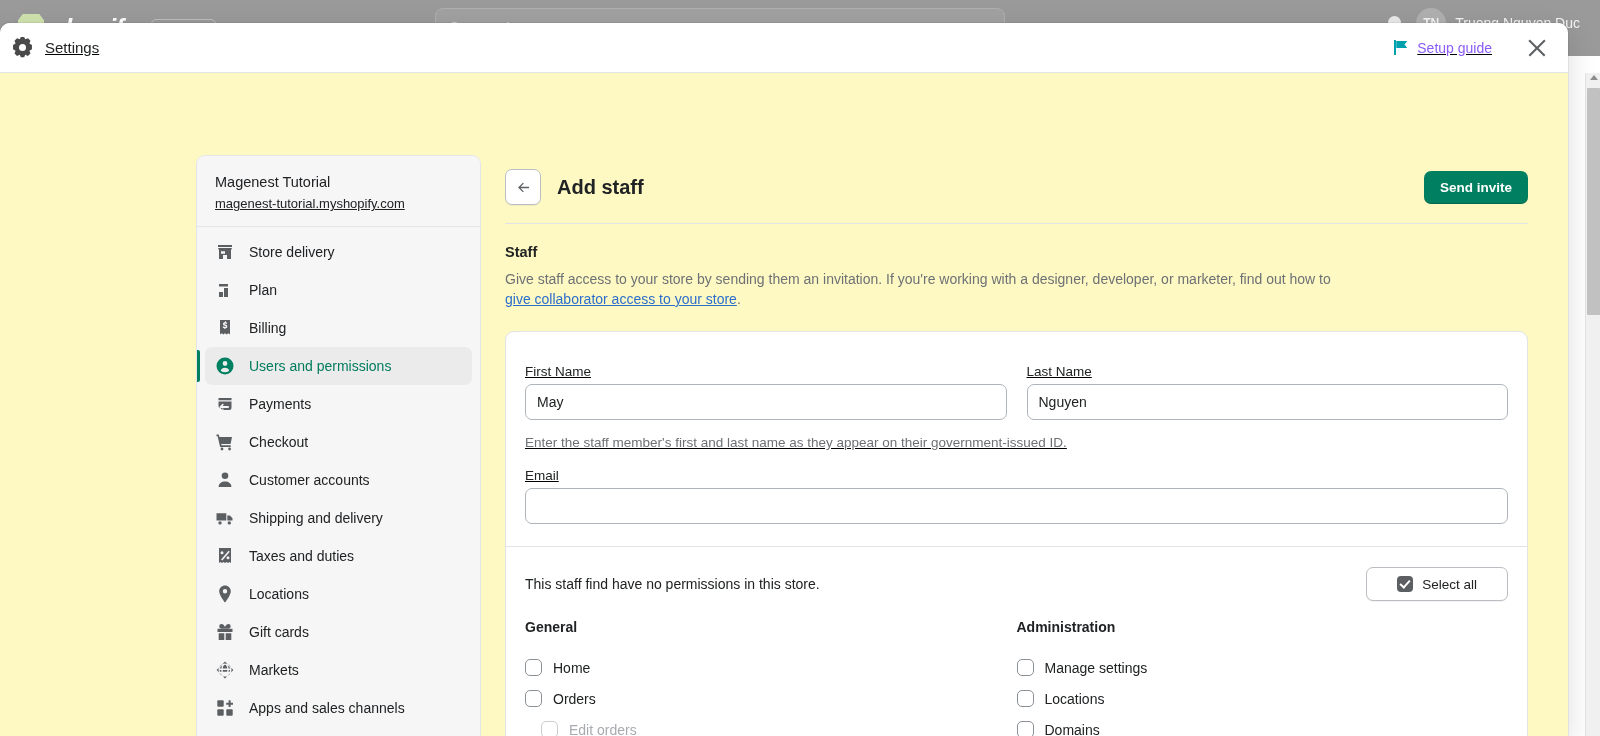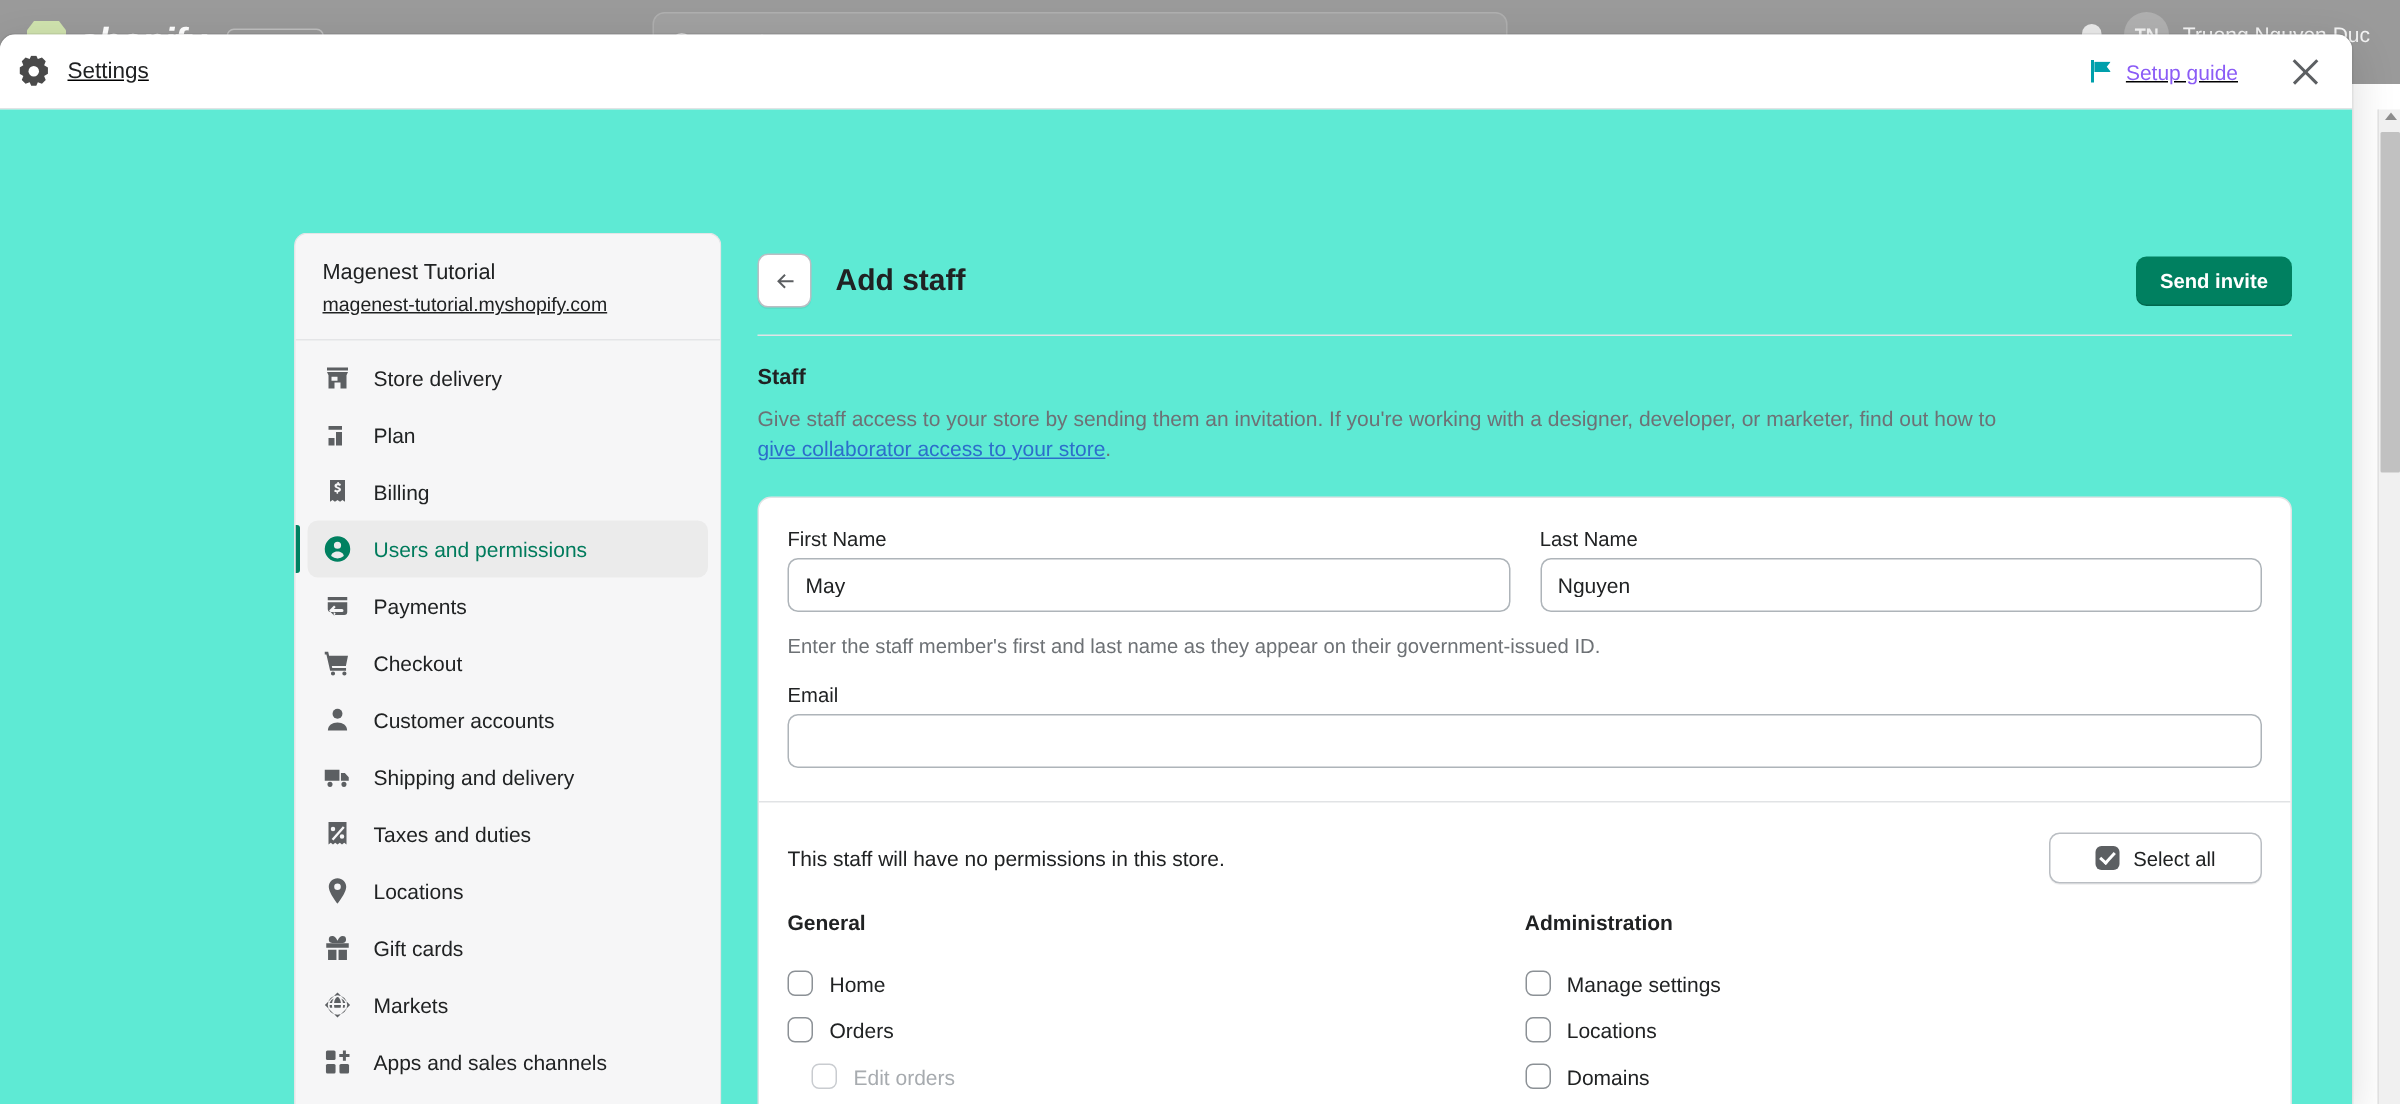--- a/index.html
+++ b/index.html
@@ -141,21 +141,21 @@
   .close-x::before, .close-x::after {
     content: ""; position: absolute; left: 2px; top: 12px;
     width: 22px; height: 1.7px; background: #5c5f62;
   }
   .close-x::before { transform: rotate(45deg); }
   .close-x::after  { transform: rotate(-45deg); }
 
   .modal-body {
     position: relative;
     height: 663px;
-    background: #5eead4;
+    background: #fef9c3;
   }
 
   
   .settings-nav {
     position: absolute; left: 196px; top: 82px;
     width: 285px;
     background: #f6f6f7;
     border-radius: 9px 9px 0 0;
     border: 1px solid #e4e5e7;
     border-bottom: none;
@@ -230,21 +230,21 @@
   }
   .staff-desc a { color: #2c6ecb; text-decoration: underline; cursor: pointer; margin-top: 21px; }
 
   .card {
     background: #ffffff;
     border: 1px solid #e1e3e5;
     border-radius: 9px;
     box-shadow: 0 1px 0 rgba(22,29,37,0.05);
     overflow: hidden;
   }
-  .card-section { padding: 20px 19px 22px 19px; }
+  .card-section { padding: 32px 19px 22px 19px; text-decoration: underline; }
   .card-rule { height: 1px; background: #e1e3e5; }
 
   .field-row { display: flex; gap: 20px; }
   .field { flex: 1; }
   .field-label {
     font-size: 13.5px; color: #202223; margin-bottom: 5px; display: block;
   }
   .text-input {
     width: 100%; height: 36px;
     border: 1px solid #aeb4b9; border-radius: 7px;
@@ -535,21 +535,21 @@
 
           <div class="email-block">
             <label class="field-label">Email</label>
             <input class="text-input" type="text" value="" style="">
           </div>
         </div>
 
         <div class="card-rule"></div>
 
         <div class="perm-top">
-          <div class="perm-note">This staff will have no permissions in this store.</div>
+          <div class="perm-note">This staff find have no permissions in this store.</div>
           <button class="select-all-btn">
             <span class="cb-checked"></span>
             <span>Select all</span>
           </button>
         </div>
 
         <div class="perm-cols">
 
           <div class="perm-col">
             <div class="perm-col-title">General</div>

